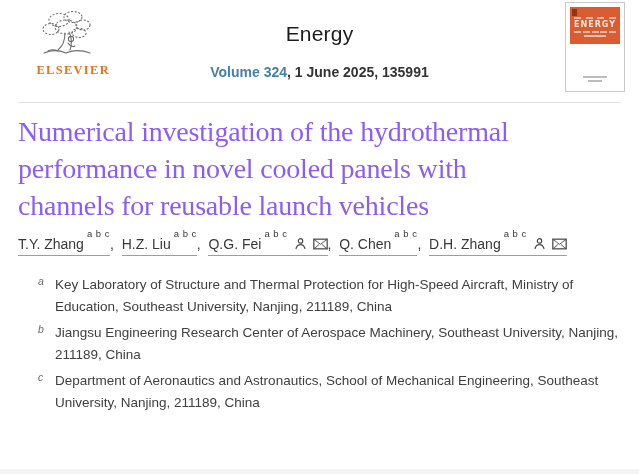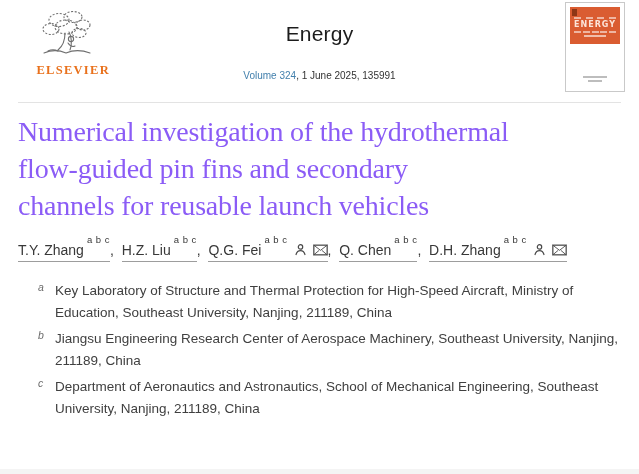--- a/index.html
+++ b/index.html
@@ -7,21 +7,21 @@
         font-family:"Liberation Sans",sans-serif;}
 
   
   .journal-header{position:absolute;top:0;left:0;right:0;height:102px;}
   .publisher-logo{position:absolute;left:24px;top:8px;width:86px;text-align:center;
         text-decoration:none;cursor:pointer;display:block;}
   .publisher-name{display:block;margin-top:1px;font-family:"Liberation Serif",serif;
         font-weight:700;font-size:12.5px;letter-spacing:1.3px;color:#e9711c;text-align:right;}
   .journal-meta{position:absolute;left:120px;right:120px;top:22px;text-align:center;}
   .journal-name{margin:0;font-size:21px;font-weight:400;color:#1c1c1c;letter-spacing:.2px;cursor:pointer;}
-  .issue-line{margin-top:24px;font-size:10px;color:#333;}
+  .issue-line{margin-top:18px;font-size:14px;color:#333;font-weight:bold;}
   .volume-link{color:#4380ad;text-decoration:none;cursor:pointer;}
 
   
   .cover-thumb{position:absolute;right:14px;top:2px;width:60px;height:90px;background:#fff;
         border:1px solid #c9c9c9;box-sizing:border-box;cursor:pointer;}
   .cover-orange{position:absolute;top:4px;left:4px;right:4px;height:37px;background:#da5c31;}
   .cover-mini-logo{position:absolute;top:2px;left:2px;width:5px;height:7px;background:#802f12;opacity:.85;}
   .cover-bars{display:flex;justify-content:space-between;padding:0 4px;}
   .cover-bars.top{margin-top:10px;}
   .cover-bars.mid{margin-top:2px;}
@@ -36,21 +36,21 @@
 
   .divider{position:absolute;left:18px;right:18px;top:102px;height:0;
         border:none;border-top:1px solid #e3e3e3;margin:0;}
 
   
   .content{position:absolute;top:111px;left:18px;right:16px;}
   .article-title{margin:2px 0 0 0;font-family:"Liberation Serif",serif;font-weight:400;
         font-size:28px;line-height:37px;color:#8b5cf6;letter-spacing:-.2px;}
   .article-title span{display:block;white-space:nowrap;}
 
-  .authors{margin-top:16px;font-size:14px;color:#383838;white-space:nowrap;}
+  .authors{margin-top:10px;font-size:14px;color:#383838;white-space:nowrap;}
   .author-link{text-decoration:none;color:#383838;border-bottom:1px solid #9d9d9d;
         padding-bottom:3px;cursor:pointer;}
   .author-sup{font-size:9.5px;position:relative;top:-6px;margin-left:3px;letter-spacing:.5px;}
   .author-sep{white-space:pre;color:#383838;}
   .author-icon{display:inline-block;margin-left:6px;vertical-align:-1px;cursor:pointer;}
 
   .affiliations{margin-top:21px;}
   .affiliation{position:relative;padding-left:37px;margin-bottom:4px;}
   .affil-sup{position:absolute;left:20px;top:1px;font-style:italic;font-size:10.5px;color:#6b6b6b;}
   .affil-text{display:block;max-width:570px;font-size:13.5px;line-height:22px;color:#404040;}
@@ -115,21 +115,21 @@
     </div>
 
   </header>
 
   <hr class="divider">
 
   <main class="content">
 
     <h2 class="article-title">
       <span>Numerical investigation of the hydrothermal</span>
-      <span>flow-guided pin fins and secondary</span>
+      <span>performance in novel cooled panels with</span>
       <span>channels for reusable launch vehicles</span>
     </h2>
 
     <div class="authors">
 
       <span><a class="author-link"><span>T.Y. Zhang</span><sup class="author-sup">a b c</sup></a><span class="author-sep">, </span></span>
 
       <span><a class="author-link"><span>H.Z. Liu</span><sup class="author-sup">a b c</sup></a><span class="author-sep">, </span></span>
 
       <span><a class="author-link"><span>Q.G. Fei</span><sup class="author-sup">a b c</sup><span class="author-icon"><svg width="13" height="13" viewBox="0 0 16 16">

